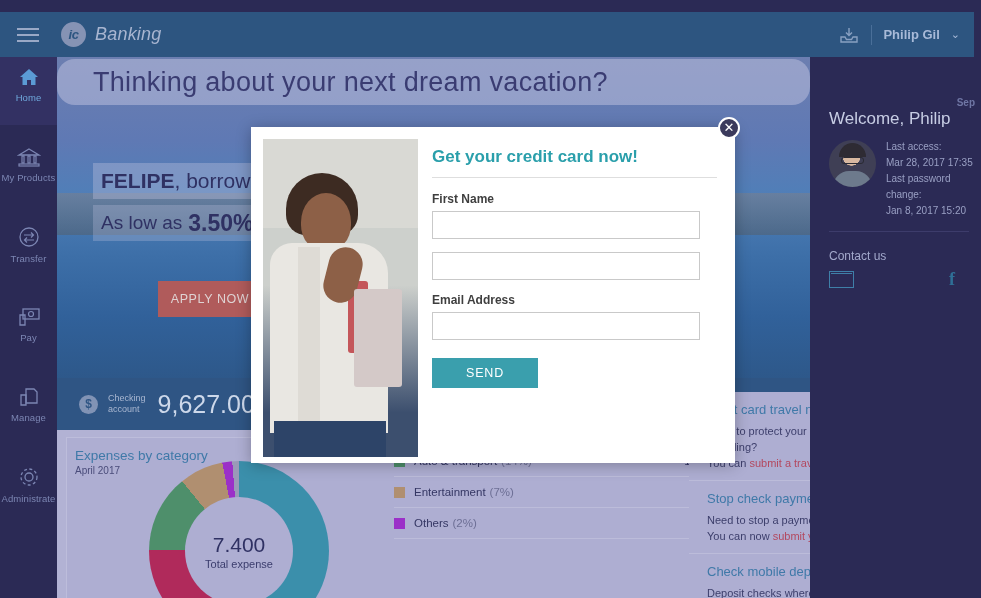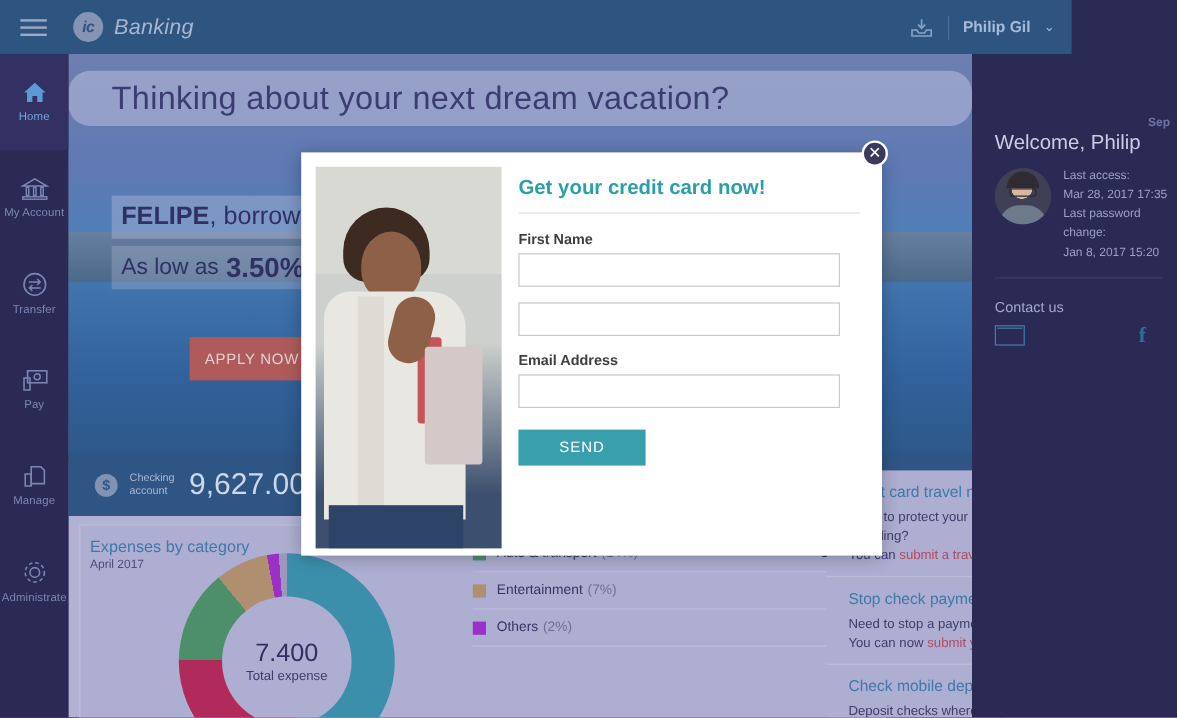--- a/index.html
+++ b/index.html
@@ -6,21 +6,21 @@
   html, body {
     width: 981px; height: 598px;
     overflow: hidden;
     font-family: "Liberation Sans", sans-serif;
     background: #2b2a55;
   }
   #app { position: relative; width: 981px; height: 598px; overflow: hidden; }
 
   
   .topbar {
-    position: absolute; top: 0; left: 0; width: 893px; height: 45px;
+    position: absolute; top: 12px; left: 0; width: 974px; height: 45px;
     background: #2d5580; display: flex; align-items: center;
     z-index: 30;
   }
   .hamburger { width: 46px; display: flex; flex-direction: column; gap: 4px;
     align-items: center; cursor: pointer; margin-left: 5px; }
   .hamburger span { display: block; width: 22px; height: 2px; background: #9aa9c6; }
   .brand { display: flex; align-items: center; gap: 9px; margin-left: 10px; }
   .brand-logo {
     width: 25px; height: 25px; border-radius: 50%;
     background: #8693b4; color: #2d5580; font-weight: bold; font-style: italic;
@@ -270,21 +270,21 @@
     <div class="side-item">
       <span class="side-icon">
         <svg width="24" height="20" viewBox="0 0 24 20">
             <path d="M12 2 L22 8 L2 8 Z" fill="none" stroke="#7c86b3" stroke-width="1.3"></path>
             <rect x="5" y="9" width="2" height="7" fill="none" stroke="#7c86b3" stroke-width="1.2"></rect>
             <rect x="11" y="9" width="2" height="7" fill="none" stroke="#7c86b3" stroke-width="1.2"></rect>
             <rect x="17" y="9" width="2" height="7" fill="none" stroke="#7c86b3" stroke-width="1.2"></rect>
             <rect x="2" y="17" width="20" height="2" fill="none" stroke="#7c86b3" stroke-width="1.2"></rect>
           </svg>
       </span>
-      <span class="side-label">My Account</span>
+      <span class="side-label">My Products</span>
     </div>
     <div class="side-item">
       <span class="side-icon">
         <svg width="22" height="22" viewBox="0 0 22 22">
             <circle cx="11" cy="11" r="9" fill="none" stroke="#7c86b3" stroke-width="1.3"></circle>
             <path d="M6 9 H15 M13 6.5 L15.5 9 L13 11.5 M16 14 H7 M9 11.5 L6.5 14 L9 16.5" fill="none" stroke="#7c86b3" stroke-width="1.2"></path>
           </svg>
       </span>
       <span class="side-label">Transfer</span>
     </div>

